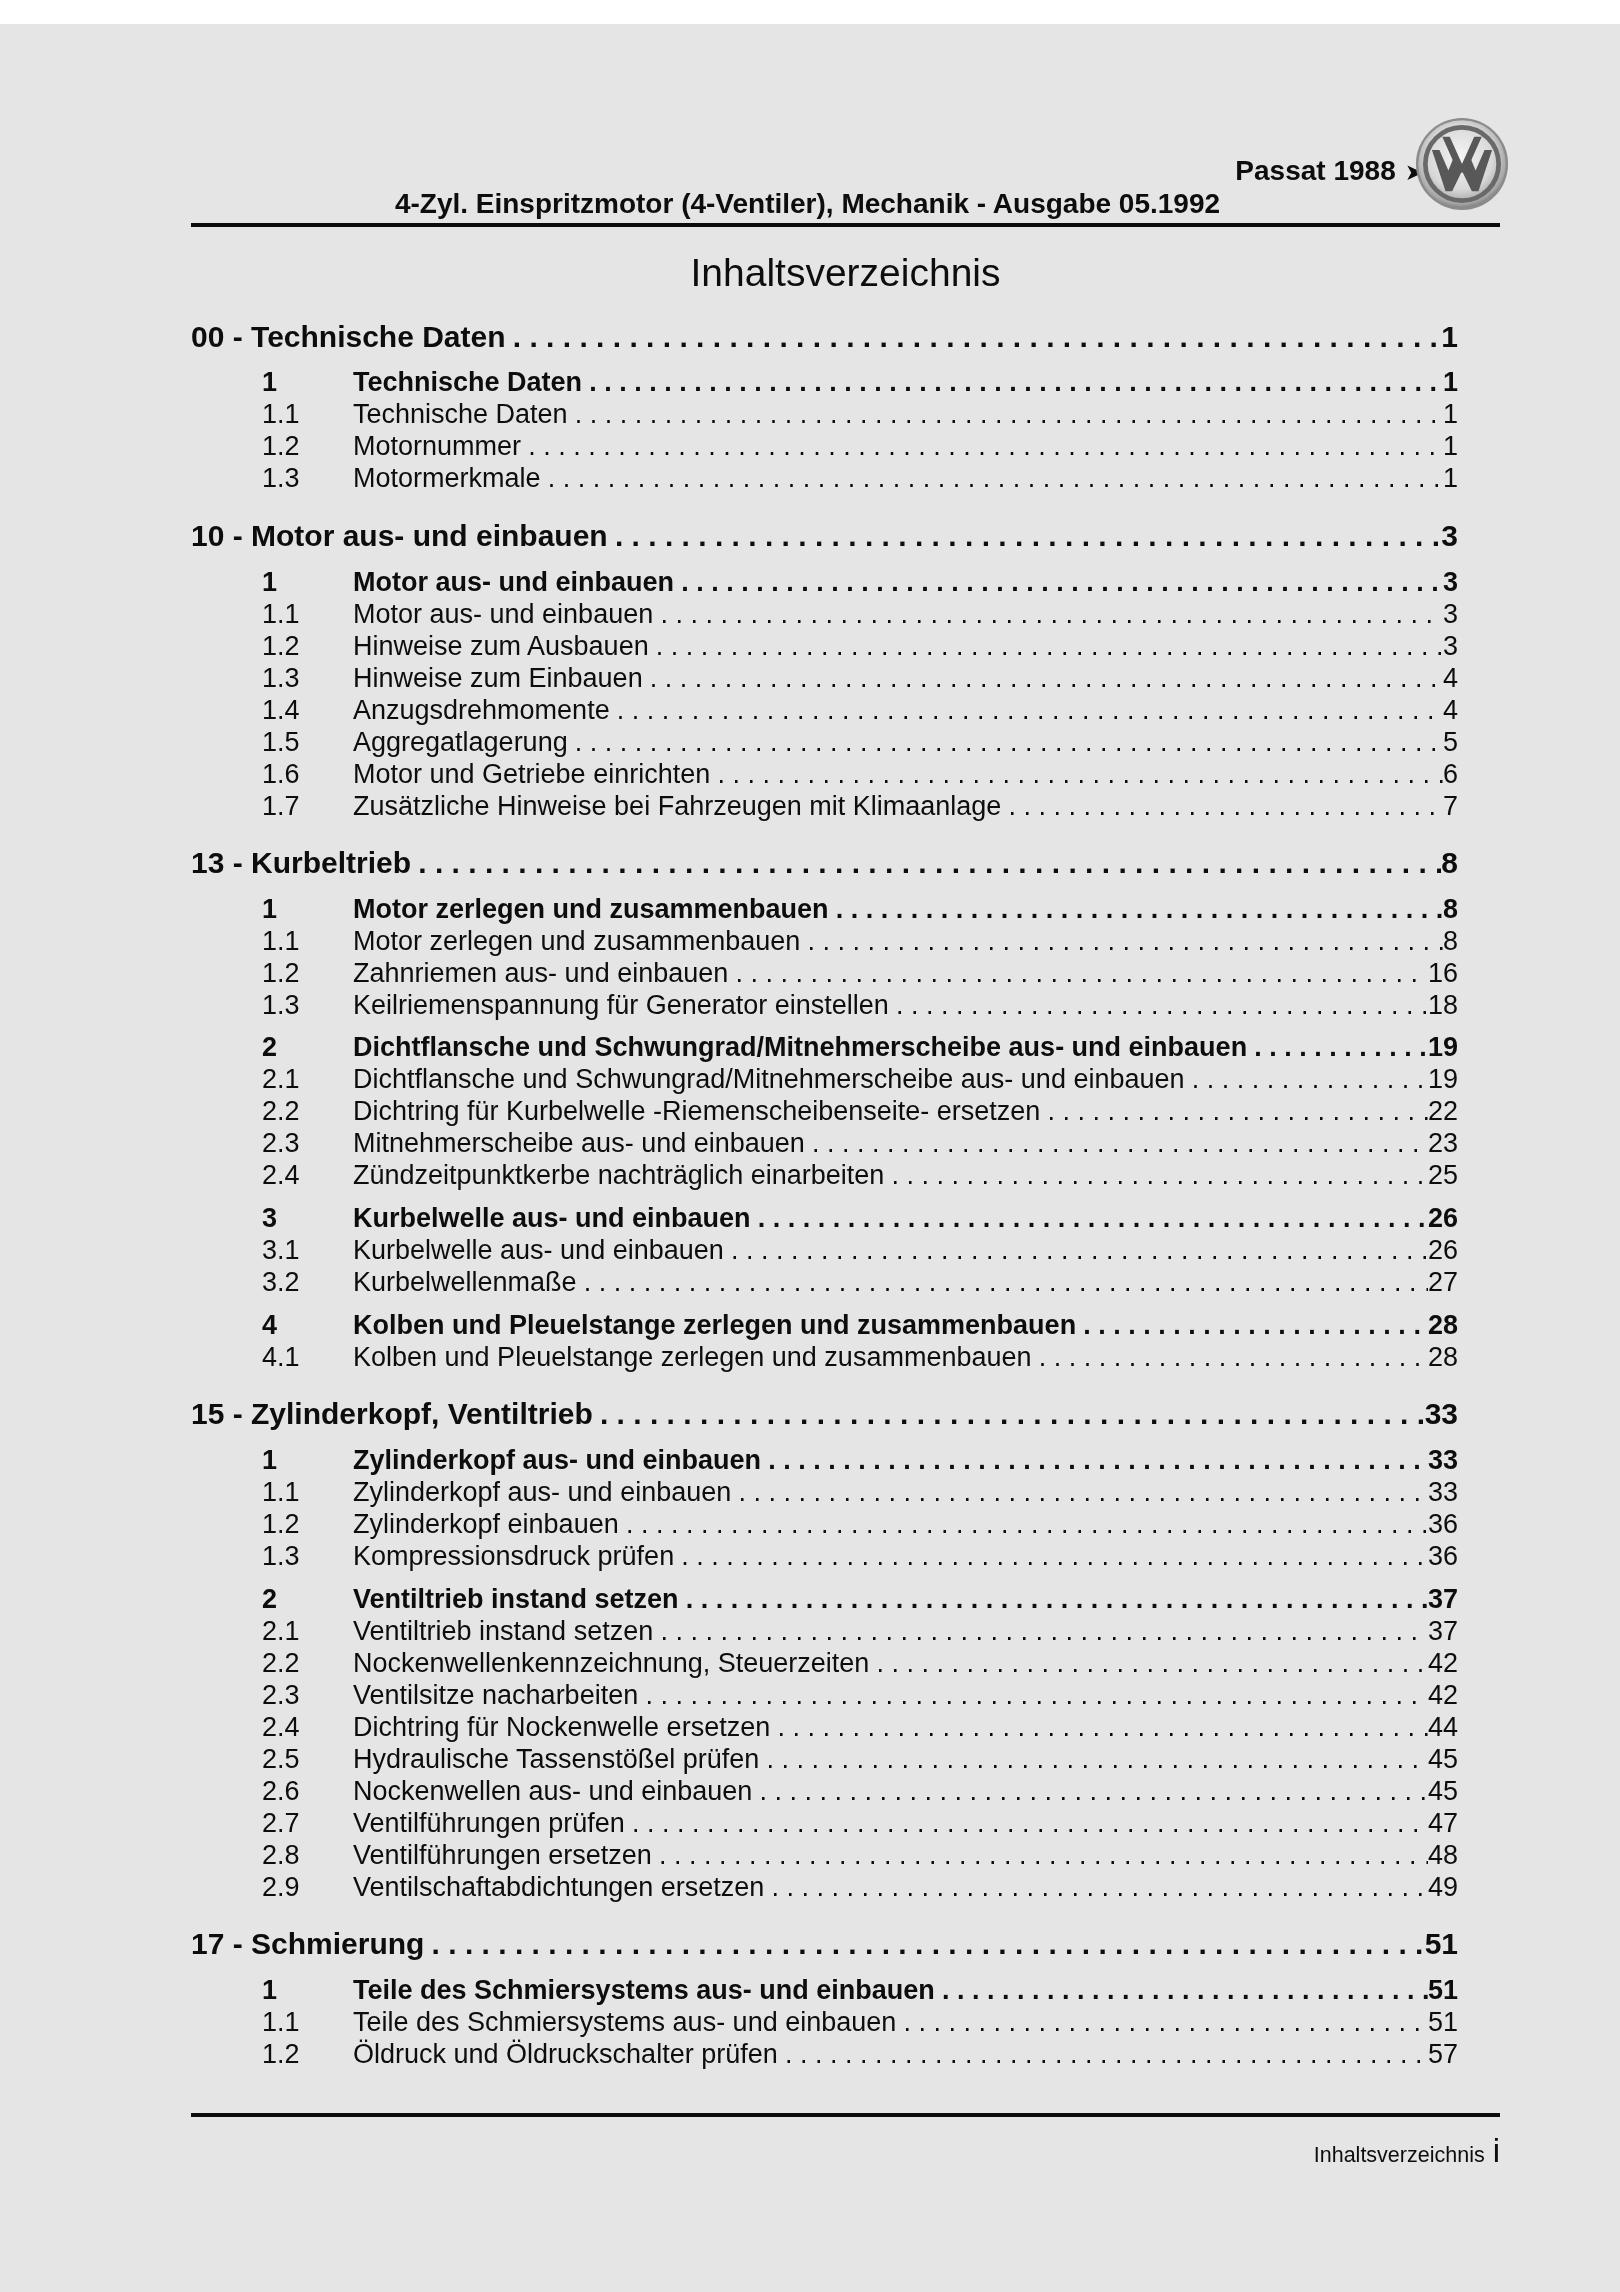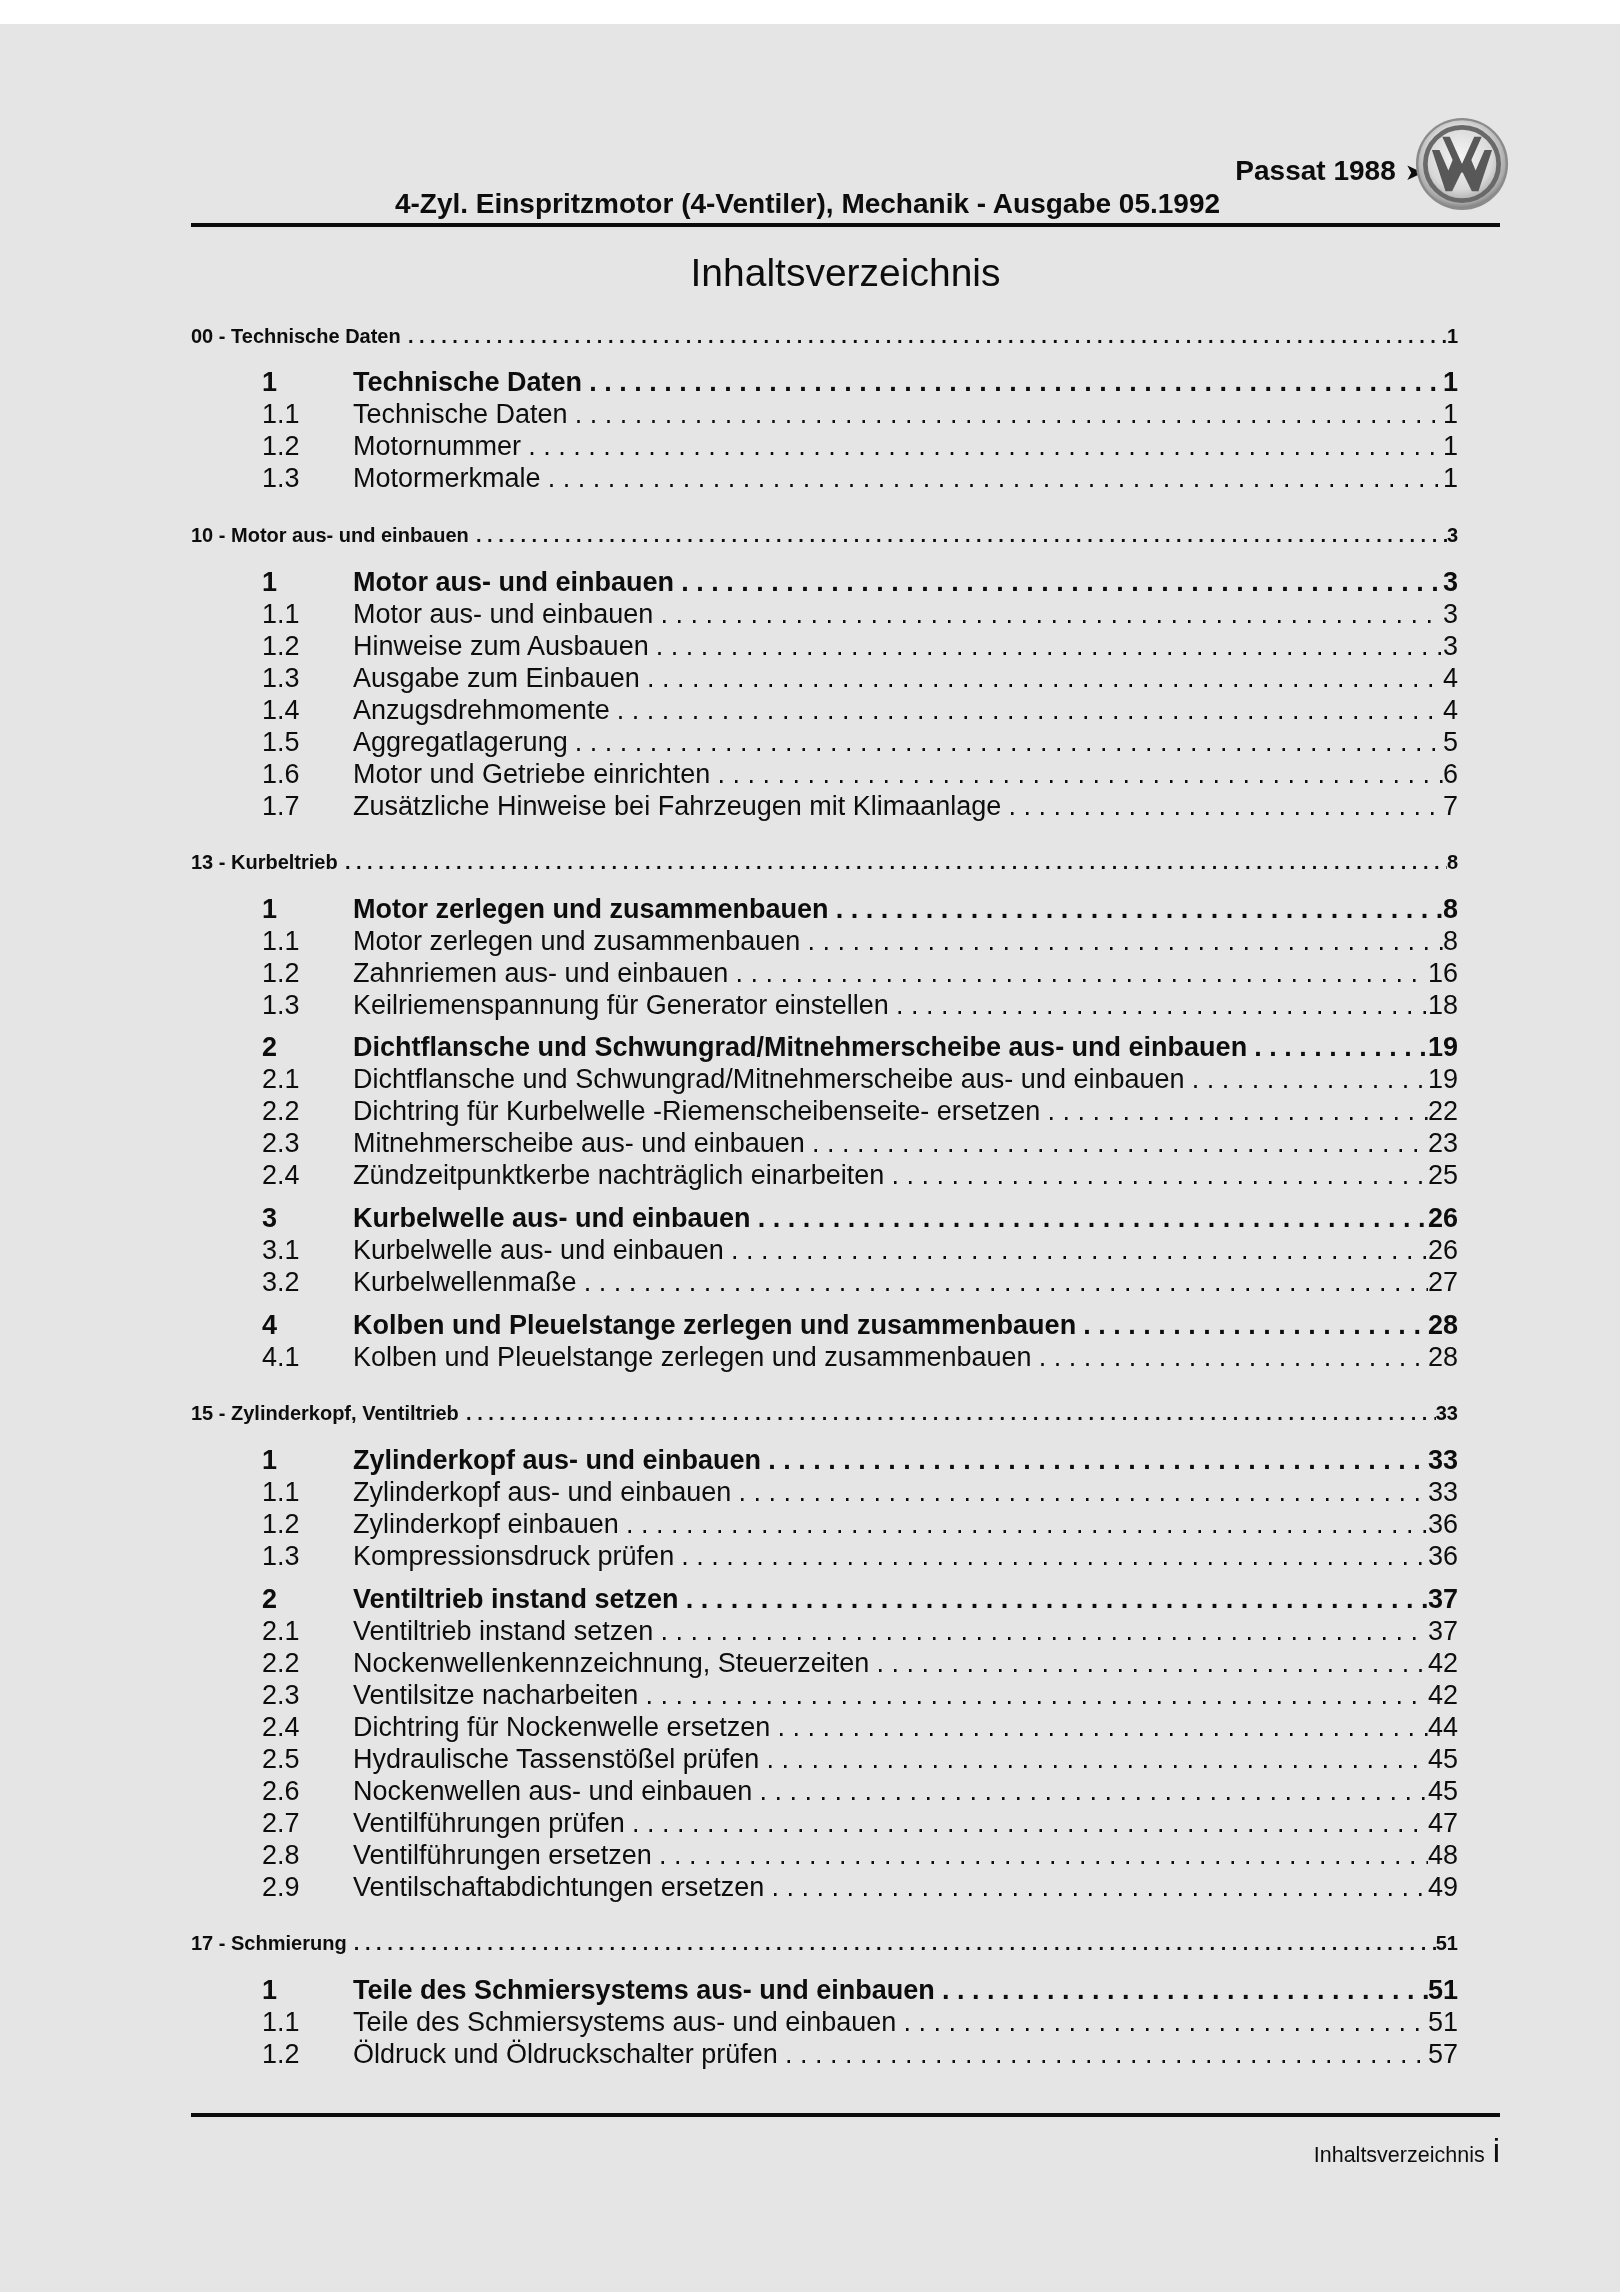--- a/index.html
+++ b/index.html
@@ -24,21 +24,21 @@
 
   
   .page-title{margin-top:23px;text-align:center;font-size:39px;line-height:45px;font-weight:400;}
 
   
   .toc{margin-top:21.5px;}
   .toc-section{margin:0;}
   .row{display:flex;align-items:baseline;padding-right:42px;}
   .row.heading{
     margin-top:21.5px;margin-bottom:0;
-    font-size:20px;line-height:39px;font-weight:700;
+    font-size:30px;line-height:39px;font-weight:700;
   }
   .row.item{font-size:27px;line-height:32px;font-weight:400;}
   .row.item.group{font-weight:700;margin-top:10.7px;}
   .row.item .num{flex:none;width:91px;padding-left:71px;box-sizing:content-box;}
   .row .title,.row .sec-label{flex:none;white-space:nowrap;}
   .leader{flex:1 1 auto;overflow:hidden;white-space:nowrap;text-align:right;min-width:27px;padding-left:7.2px;}
   .leader::after{
     content:". . . . . . . . . . . . . . . . . . . . . . . . . . . . . . . . . . . . . . . . . . . . . . . . . . . . . . . . . . . . . . . . . . . . . . . . . . . . . . . . . . . . . . . . . . . . . . . . . . . .";
   }
   .page-num{flex:none;text-align:right;}
@@ -135,21 +135,21 @@
             <span class="page-num">3</span>
           </div>
           <div class="row item">
             <span class="num">1.2</span>
             <span class="title">Hinweise zum Ausbauen</span>
             <span class="leader"></span>
             <span class="page-num">3</span>
           </div>
           <div class="row item">
             <span class="num">1.3</span>
-            <span class="title">Ausgabe zum Einbauen</span>
+            <span class="title">Hinweise zum Einbauen</span>
             <span class="leader"></span>
             <span class="page-num">4</span>
           </div>
           <div class="row item">
             <span class="num">1.4</span>
             <span class="title">Anzugsdrehmomente</span>
             <span class="leader"></span>
             <span class="page-num">4</span>
           </div>
           <div class="row item">

